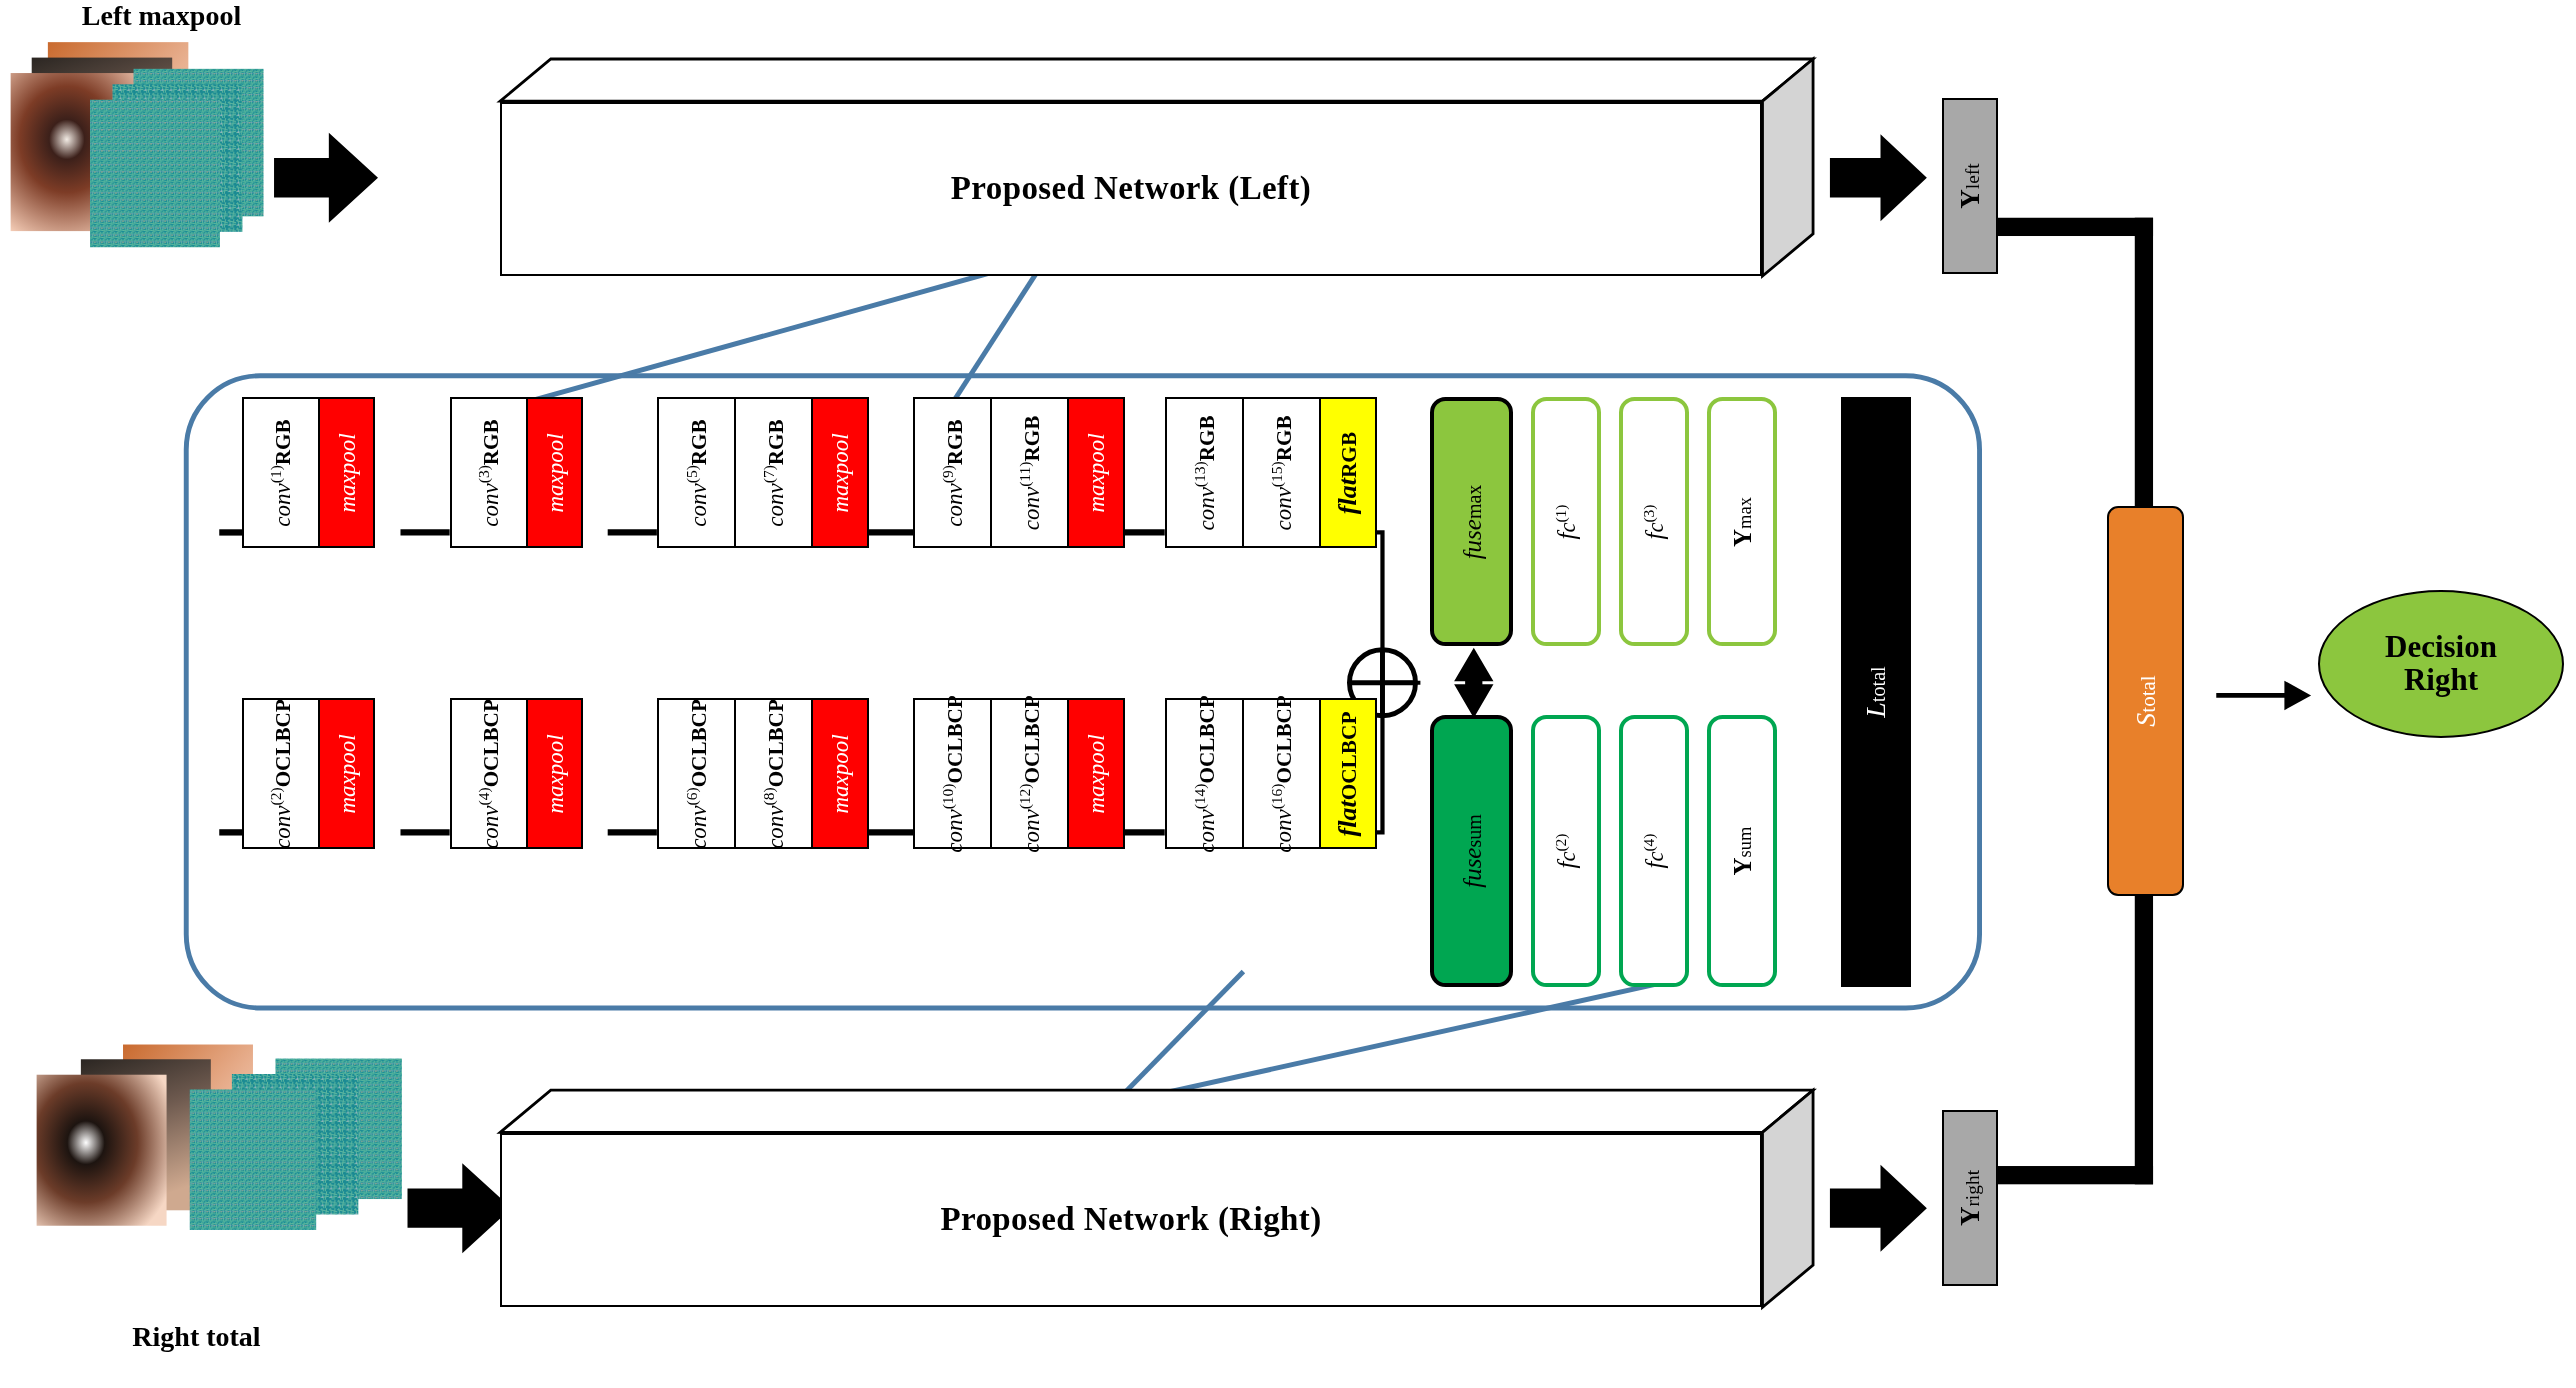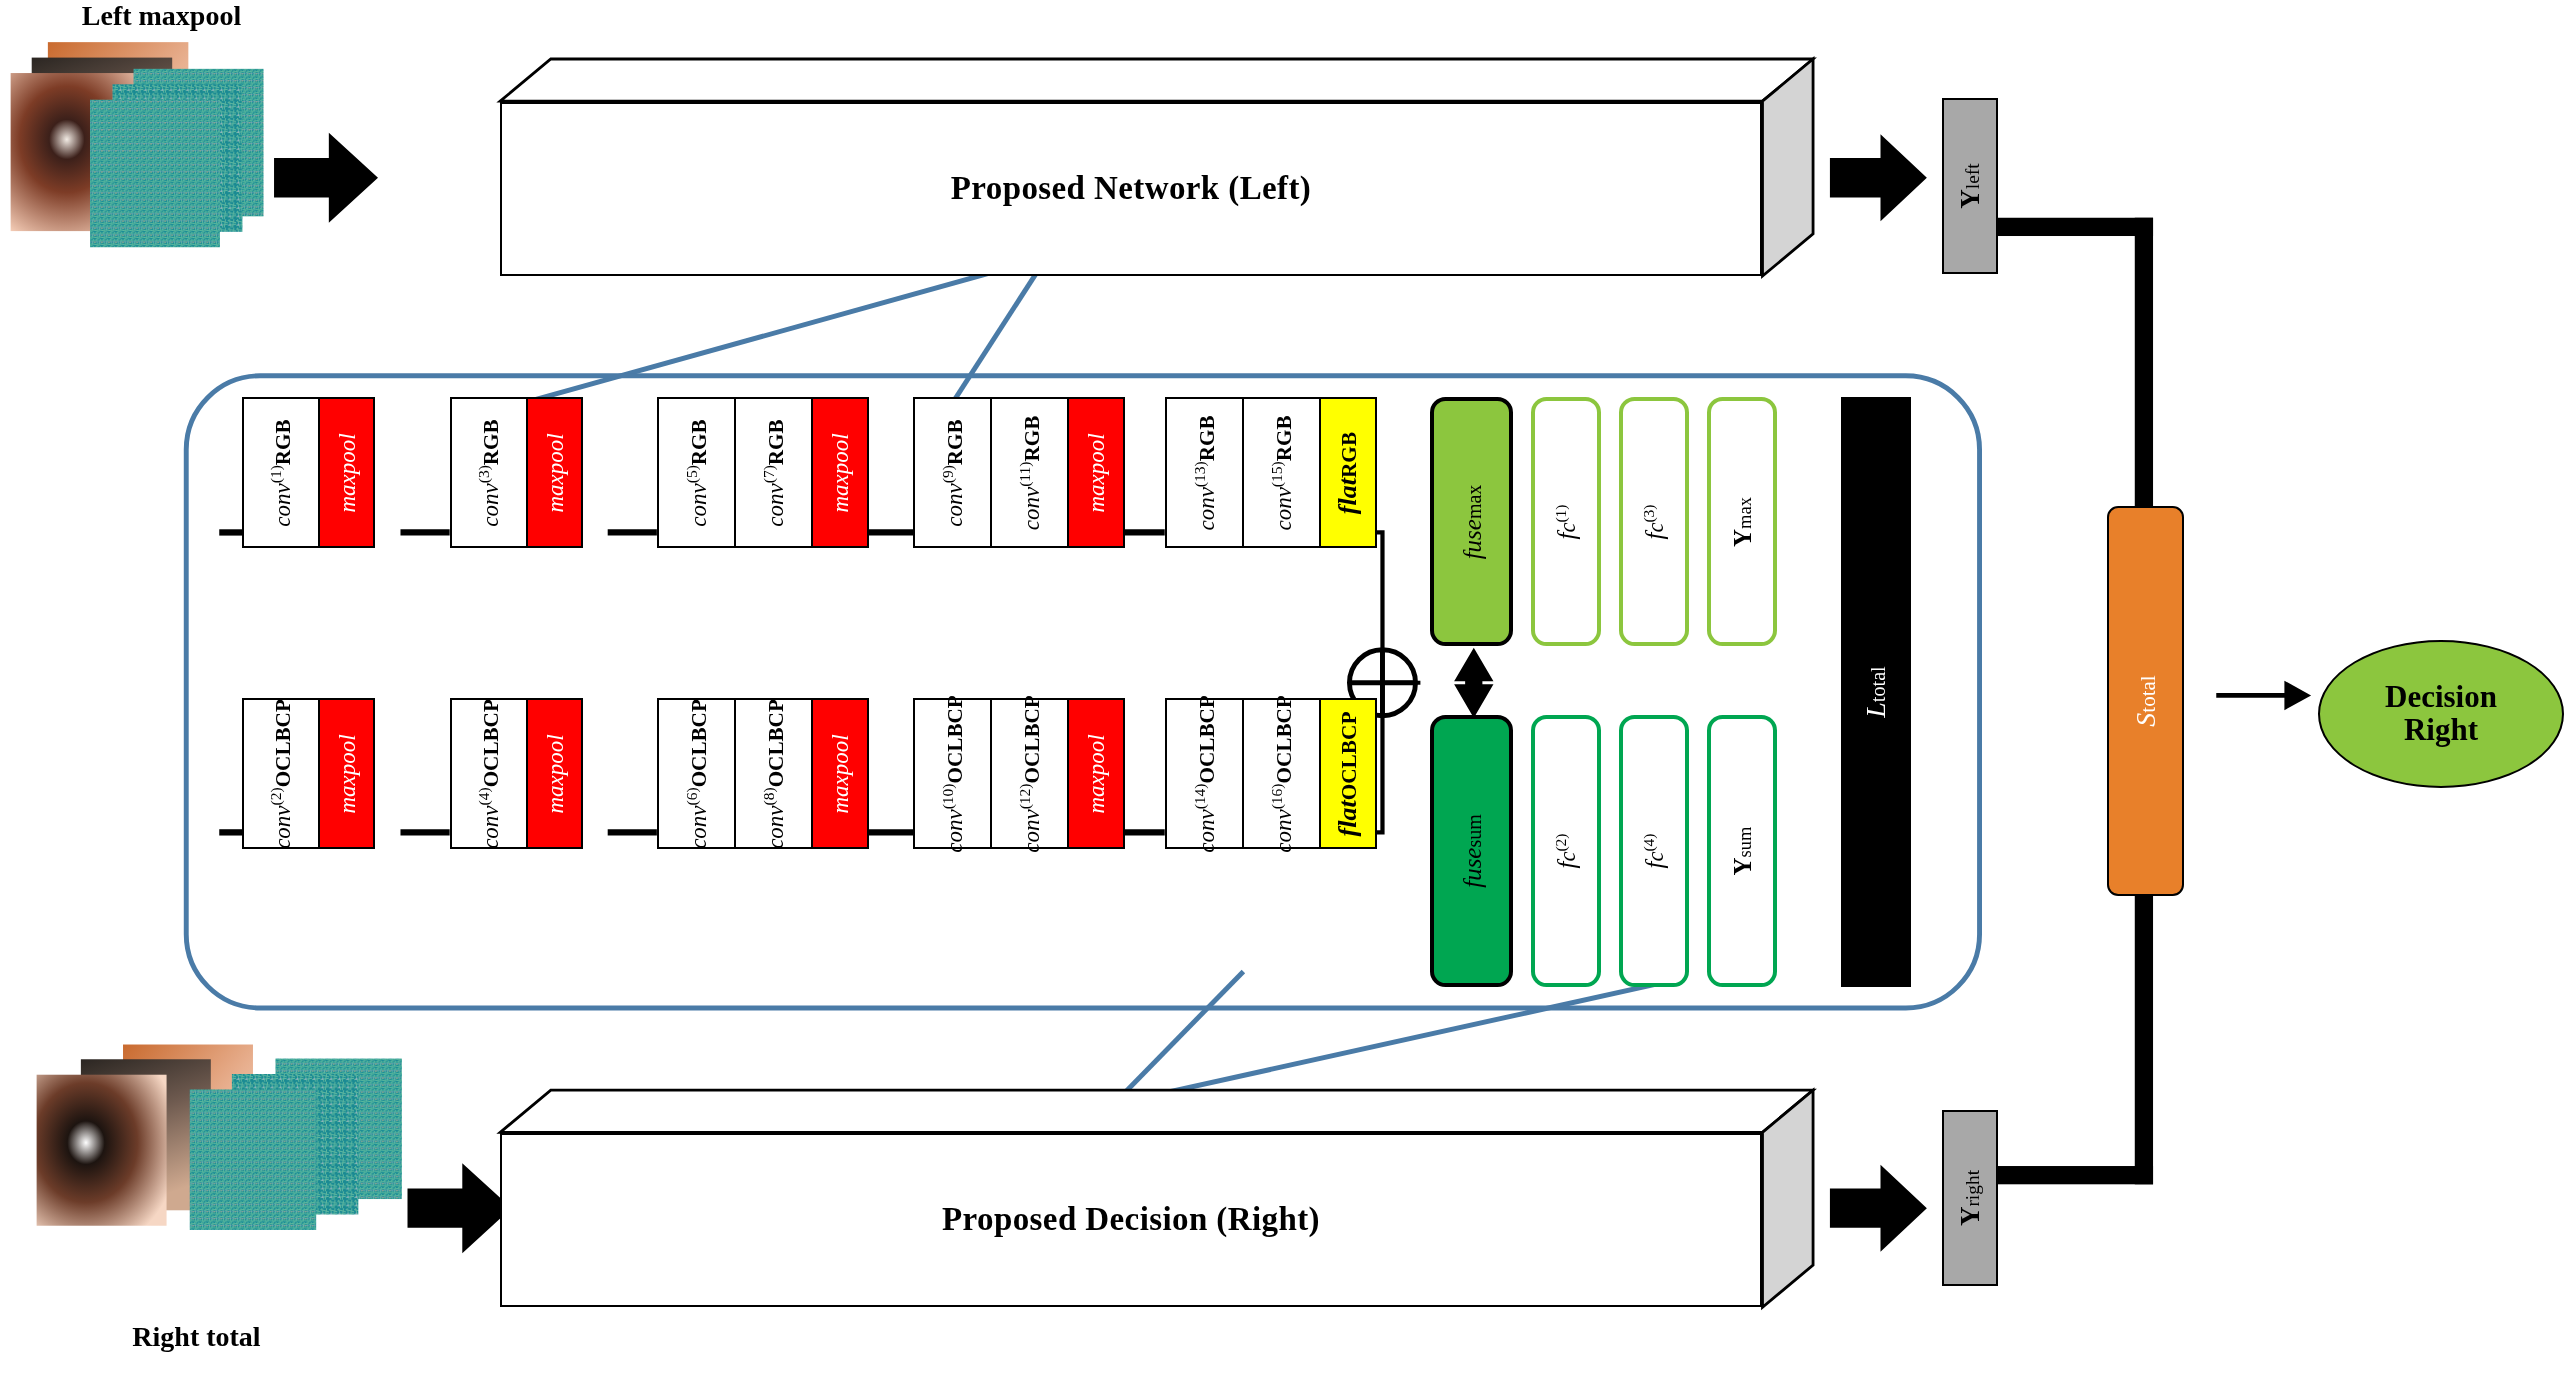--- a/index.html
+++ b/index.html
@@ -227,21 +227,21 @@
 <div class="abs eye-title" style="left:63px;top:1321px;width:267px;">Right total</div>
 
 <div class="pn-wrap" style="left:500px;top:72px;width:1262px;height:204px;">
   <div class="pn-front">
     <span class="pn-title">Proposed Network (Left)</span>
   </div>
 </div>
 
 <div class="pn-wrap" style="left:500px;top:1103px;width:1262px;height:204px;">
   <div class="pn-front">
-    <span class="pn-title">Proposed Decision (Right)</span>
+    <span class="pn-title">Proposed Network (Right)</span>
   </div>
 </div>
 
 <div id="stream-rgb">
     <div class="grp" style="left: 242px; top: 397px; width: 133px; height: 151px;">
       <div class="cell" style="width: 79px;">
         <span class="vlabel lbl-conv"><i>conv</i><sup>(1)</sup><span class="rm" style="font-size:.92em;">RGB</span></span>
       </div>
       <div class="cell pool" style="width: 55px;">
         <span class="vlabel lbl-pool">maxpool</span>
@@ -387,18 +387,18 @@
     <b>Y</b><span style="font-size:.72em;">right</span>
   </span>
 </div>
 
 <div class="sbox" style="left:2107px;top:506px;width:77px;height:390px;">
   <span class="vlabel">
     <i style="font-style:italic;">S</i><span style="font-size:.75em;">total</span>
   </span>
 </div>
 
-<div class="ellipse" style="left:2318px;top:640px;width:242px;height:144px;justify-content:center;">
+<div class="ellipse" style="left:2318px;top:590px;width:242px;height:144px;justify-content:center;">
   <span>
     <span>Decision</span><br><span>Right</span>
   </span>
 </div>
 
 
 </body></html>

